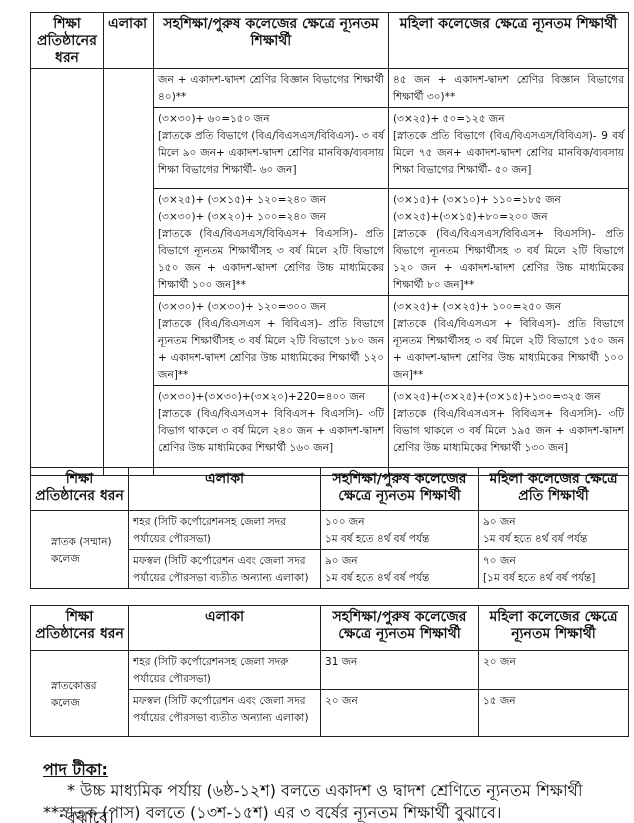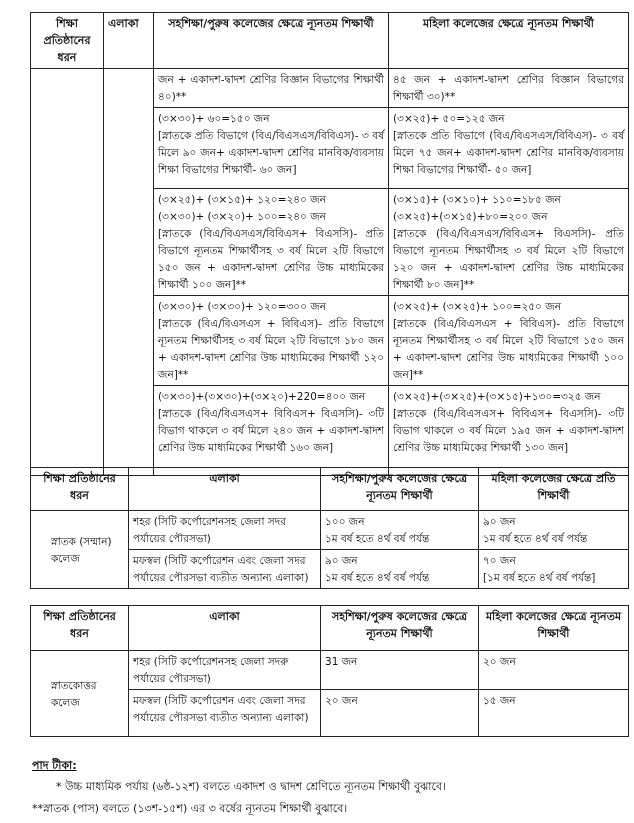--- a/index.html
+++ b/index.html
@@ -1,28 +1,28 @@
 <!DOCTYPE html>
 <html><head>
 <meta charset="utf-8">
 <style>
   html, body { margin:0; padding:0; background:#ffffff; }
   body { width:634px; height:823px; position:relative; overflow:hidden;
          font-family:"DejaVu Sans", sans-serif; color:#111; font-size:10.5px; }
   table { border-collapse:collapse; position:absolute; table-layout:fixed; }
   td, th { border:1px solid #222; vertical-align:top; padding:2px 4px; line-height:17px; }
-  th { font-weight:bold; text-align:center; font-size:11px; line-height:17px; vertical-align:top; }
+  th { font-weight:bold; text-align:center; font-size:14px; line-height:17px; vertical-align:top; }
   .t1 { left:30px; top:12px; width:598px; }
   .t2 { left:30px; top:467px; width:598px; }
   .t3 { left:30px; top:605px; width:598px; }
   .just { text-align:justify; }
   .c { text-align:left; }
   .mid { vertical-align:middle;padding-left:20px; }
   .line { display:block; }
-  .foot { position:absolute; left:32px; font-size:11px; }
+  .foot { position:absolute; left:43px; font-size:16px; }
   .foot-title { top:757px; font-weight:bold; text-decoration:underline; }
   .foot-1 { top:778px;margin-left:24px; }
   .foot-2 { top:800px; }
 </style>
 </head>
 <body>
 
 <table class="t1">
   <colgroup>
       <col style="width:73px">
@@ -47,21 +47,21 @@
           <span class="line">৪৫ জন + একাদশ-দ্বাদশ শ্রেণির বিজ্ঞান বিভাগের শিক্ষার্থী ৩০)**</span>
         </td>
   </tr>
   <tr style="height:81px">
     <td class="just">
       <span class="line">(৩×৩০)+ ৬০=১৫০ জন</span>
       <span class="line">[স্নাতকে প্রতি বিভাগে (বিএ/বিএসএস/বিবিএস)- ৩ বর্ষ মিলে ৯০ জন+ একাদশ-দ্বাদশ শ্রেণির মানবিক/ব্যবসায় শিক্ষা বিভাগের শিক্ষার্থী- ৬০ জন]</span>
     </td>
     <td class="just">
       <span class="line">(৩×২৫)+ ৫০=১২৫ জন</span>
-      <span class="line">[স্নাতকে প্রতি বিভাগে (বিএ/বিএসএস/বিবিএস)- ৩ বর্ষ মিলে ৭৫ জন+ একাদশ-দ্বাদশ শ্রেণির মানবিক/ব্যবসায় শিক্ষা বিভাগের শিক্ষার্থী- ৫০ জন]</span>
+      <span class="line">[স্নাতকে প্রতি বিভাগে (বিএ/বিএসএস/বিবিএস)- 9 বর্ষ মিলে ৭৫ জন+ একাদশ-দ্বাদশ শ্রেণির মানবিক/ব্যবসায় শিক্ষা বিভাগের শিক্ষার্থী- ৫০ জন]</span>
     </td>
   </tr>
   <tr style="height:102px">
     <td class="just">
       <span class="line">(৩×২৫)+ (৩×১৫)+ ১২০=২৪০ জন</span>
       <span class="line">(৩×৩০)+ (৩×২০)+ ১০০=২৪০ জন</span>
       <span class="line">[স্নাতকে (বিএ/বিএসএস/বিবিএস+ বিএসসি)- প্রতি বিভাগে ন্যূনতম শিক্ষার্থীসহ ৩ বর্ষ মিলে ২টি বিভাগে ১৫০ জন + একাদশ-দ্বাদশ শ্রেণির উচ্চ মাধ্যমিকের শিক্ষার্থী ১০০ জন]**</span>
     </td>
     <td class="just">
       <span class="line">(৩×১৫)+ (৩×১০)+ ১১০=১৮৫ জন</span>

